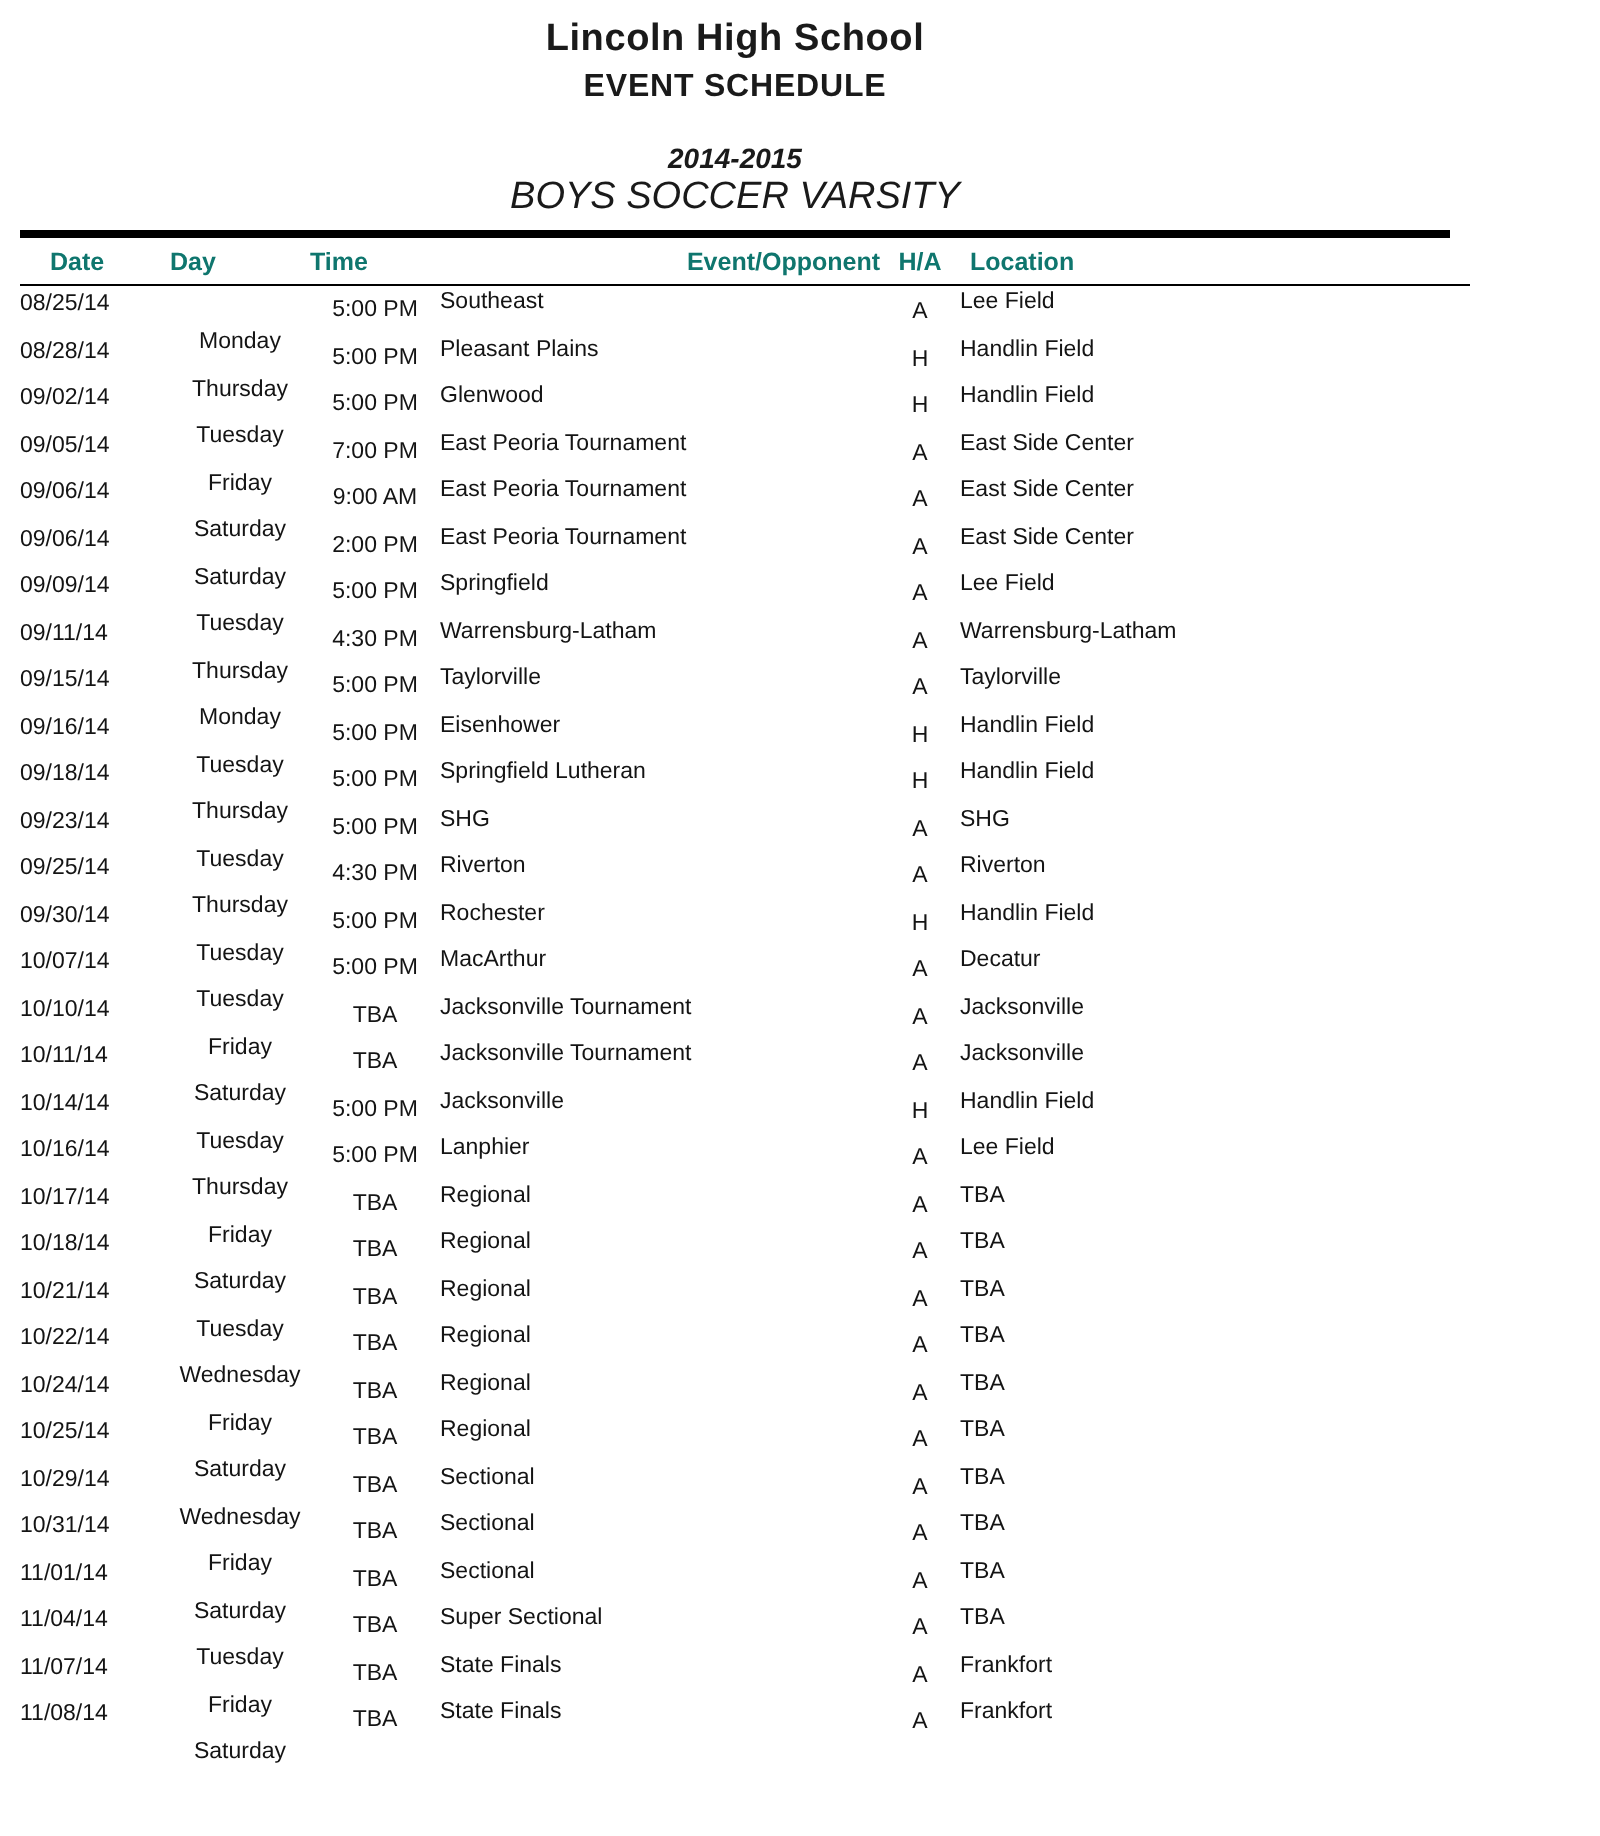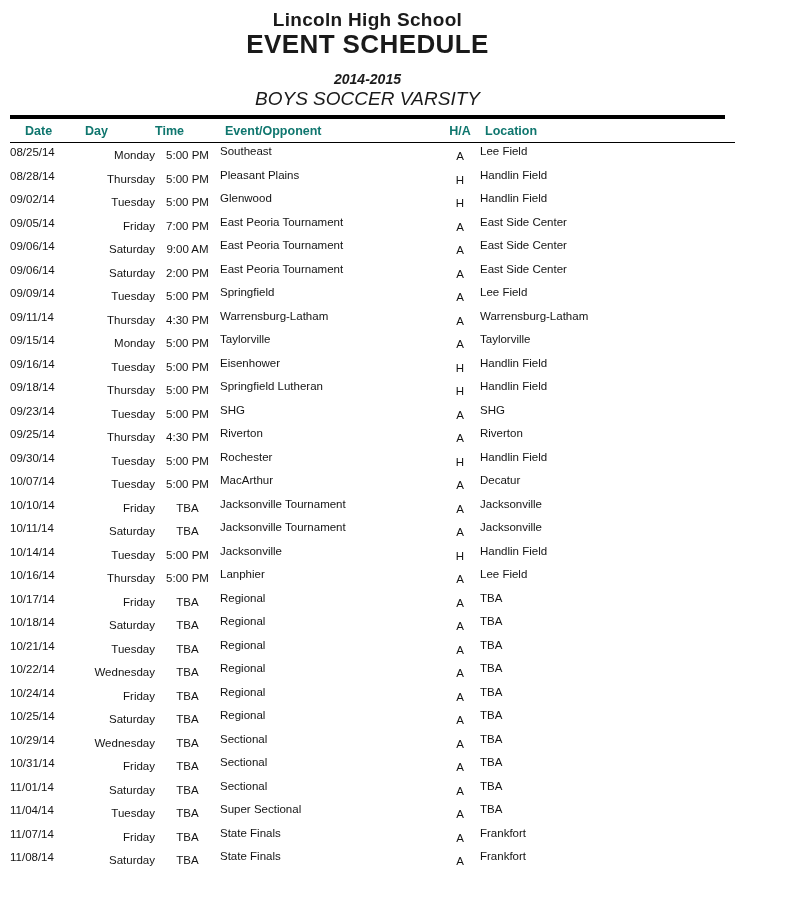--- a/index.html
+++ b/index.html
@@ -22,21 +22,21 @@
     text-align: center;
     padding-top: 8px;
   }
   .school-name {
     font-size: 19px;
     font-weight: bold;
     letter-spacing: 0.3px;
     line-height: 23px;
   }
   .doc-title {
-    font-size: 26px;
+    font-size: 16px;
     font-weight: bold;
     letter-spacing: 0.4px;
     line-height: 26px;
   }
   .season {
     margin-top: 14px;
     font-size: 14px;
     font-weight: bold;
     font-style: italic;
     line-height: 17px;
@@ -69,35 +69,35 @@
     font-size: 12.5px;
     font-weight: bold;
     text-align: left;
     padding: 5px 0 4px 0;
     border-bottom: 1.5px solid #000;
     color: #0f766e;
     white-space: nowrap;
   }
   table.schedule thead th.col-date  { padding-left: 15px; }
   table.schedule thead th.col-time  { text-align: left; }
-  table.schedule thead th.col-event { padding-left: 5px; }
+  table.schedule thead th.col-event { padding-left: 5px; text-align: right; }
   table.schedule thead th.col-ha    { text-align: center; }
   table.schedule thead th.col-location { padding-left: 5px; margin-top: 40px; }
 
   table.schedule tbody td {
     font-size: 11.5px;
     line-height: 11.5px;
     padding: 6px 0 6px 0;
     white-space: nowrap;
     overflow: hidden;
     color: #141414;
   }
   
   td.col-date     { padding-left: 15px; position: relative; top: -2px; }
-  td.col-day      { text-align: right; position: relative; top: 1px; }
+  td.col-day      { text-align: center; position: relative; top: 17px; }
   td.col-time     { text-align: center; position: relative; top: 1px; }
   td.col-event    { padding-left: 5px; position: relative; top: -3px; }
   td.col-ha       { text-align: center; position: relative; top: 2px; }
   td.col-location { padding-left: 5px; position: relative; top: -3px; }
 </style>
 </head>
 <body>
 
 <div class="page">
 

